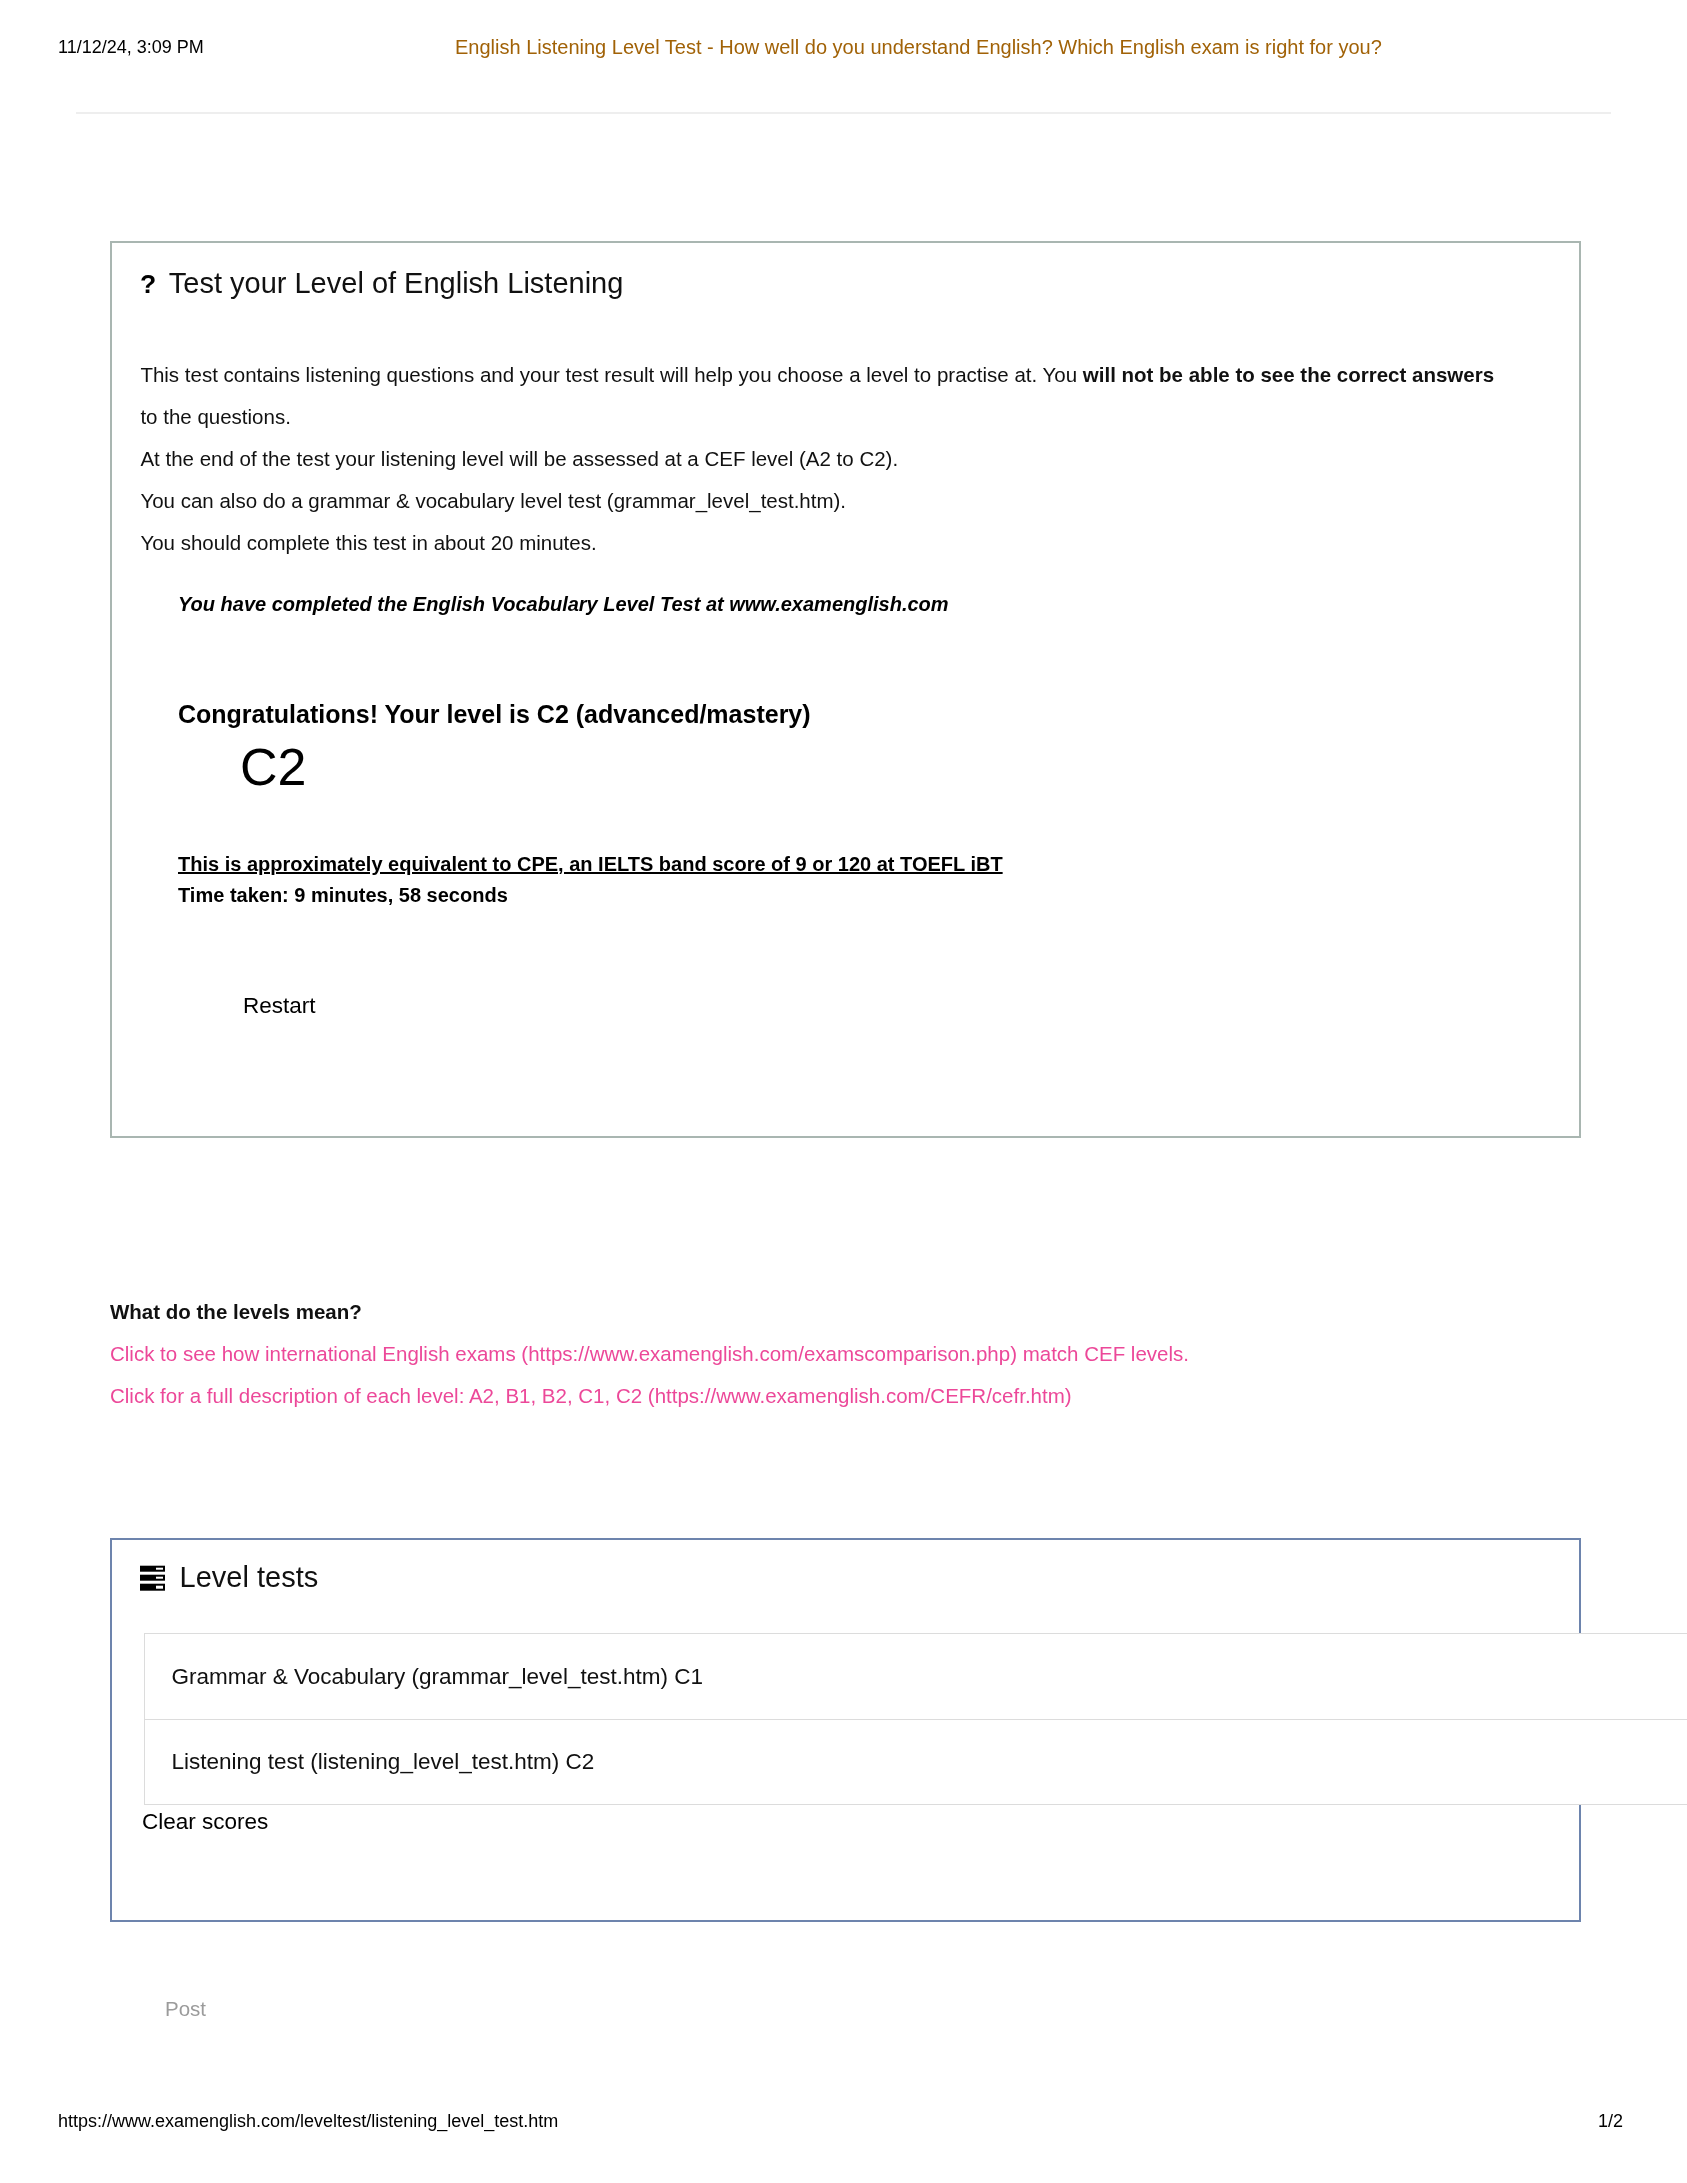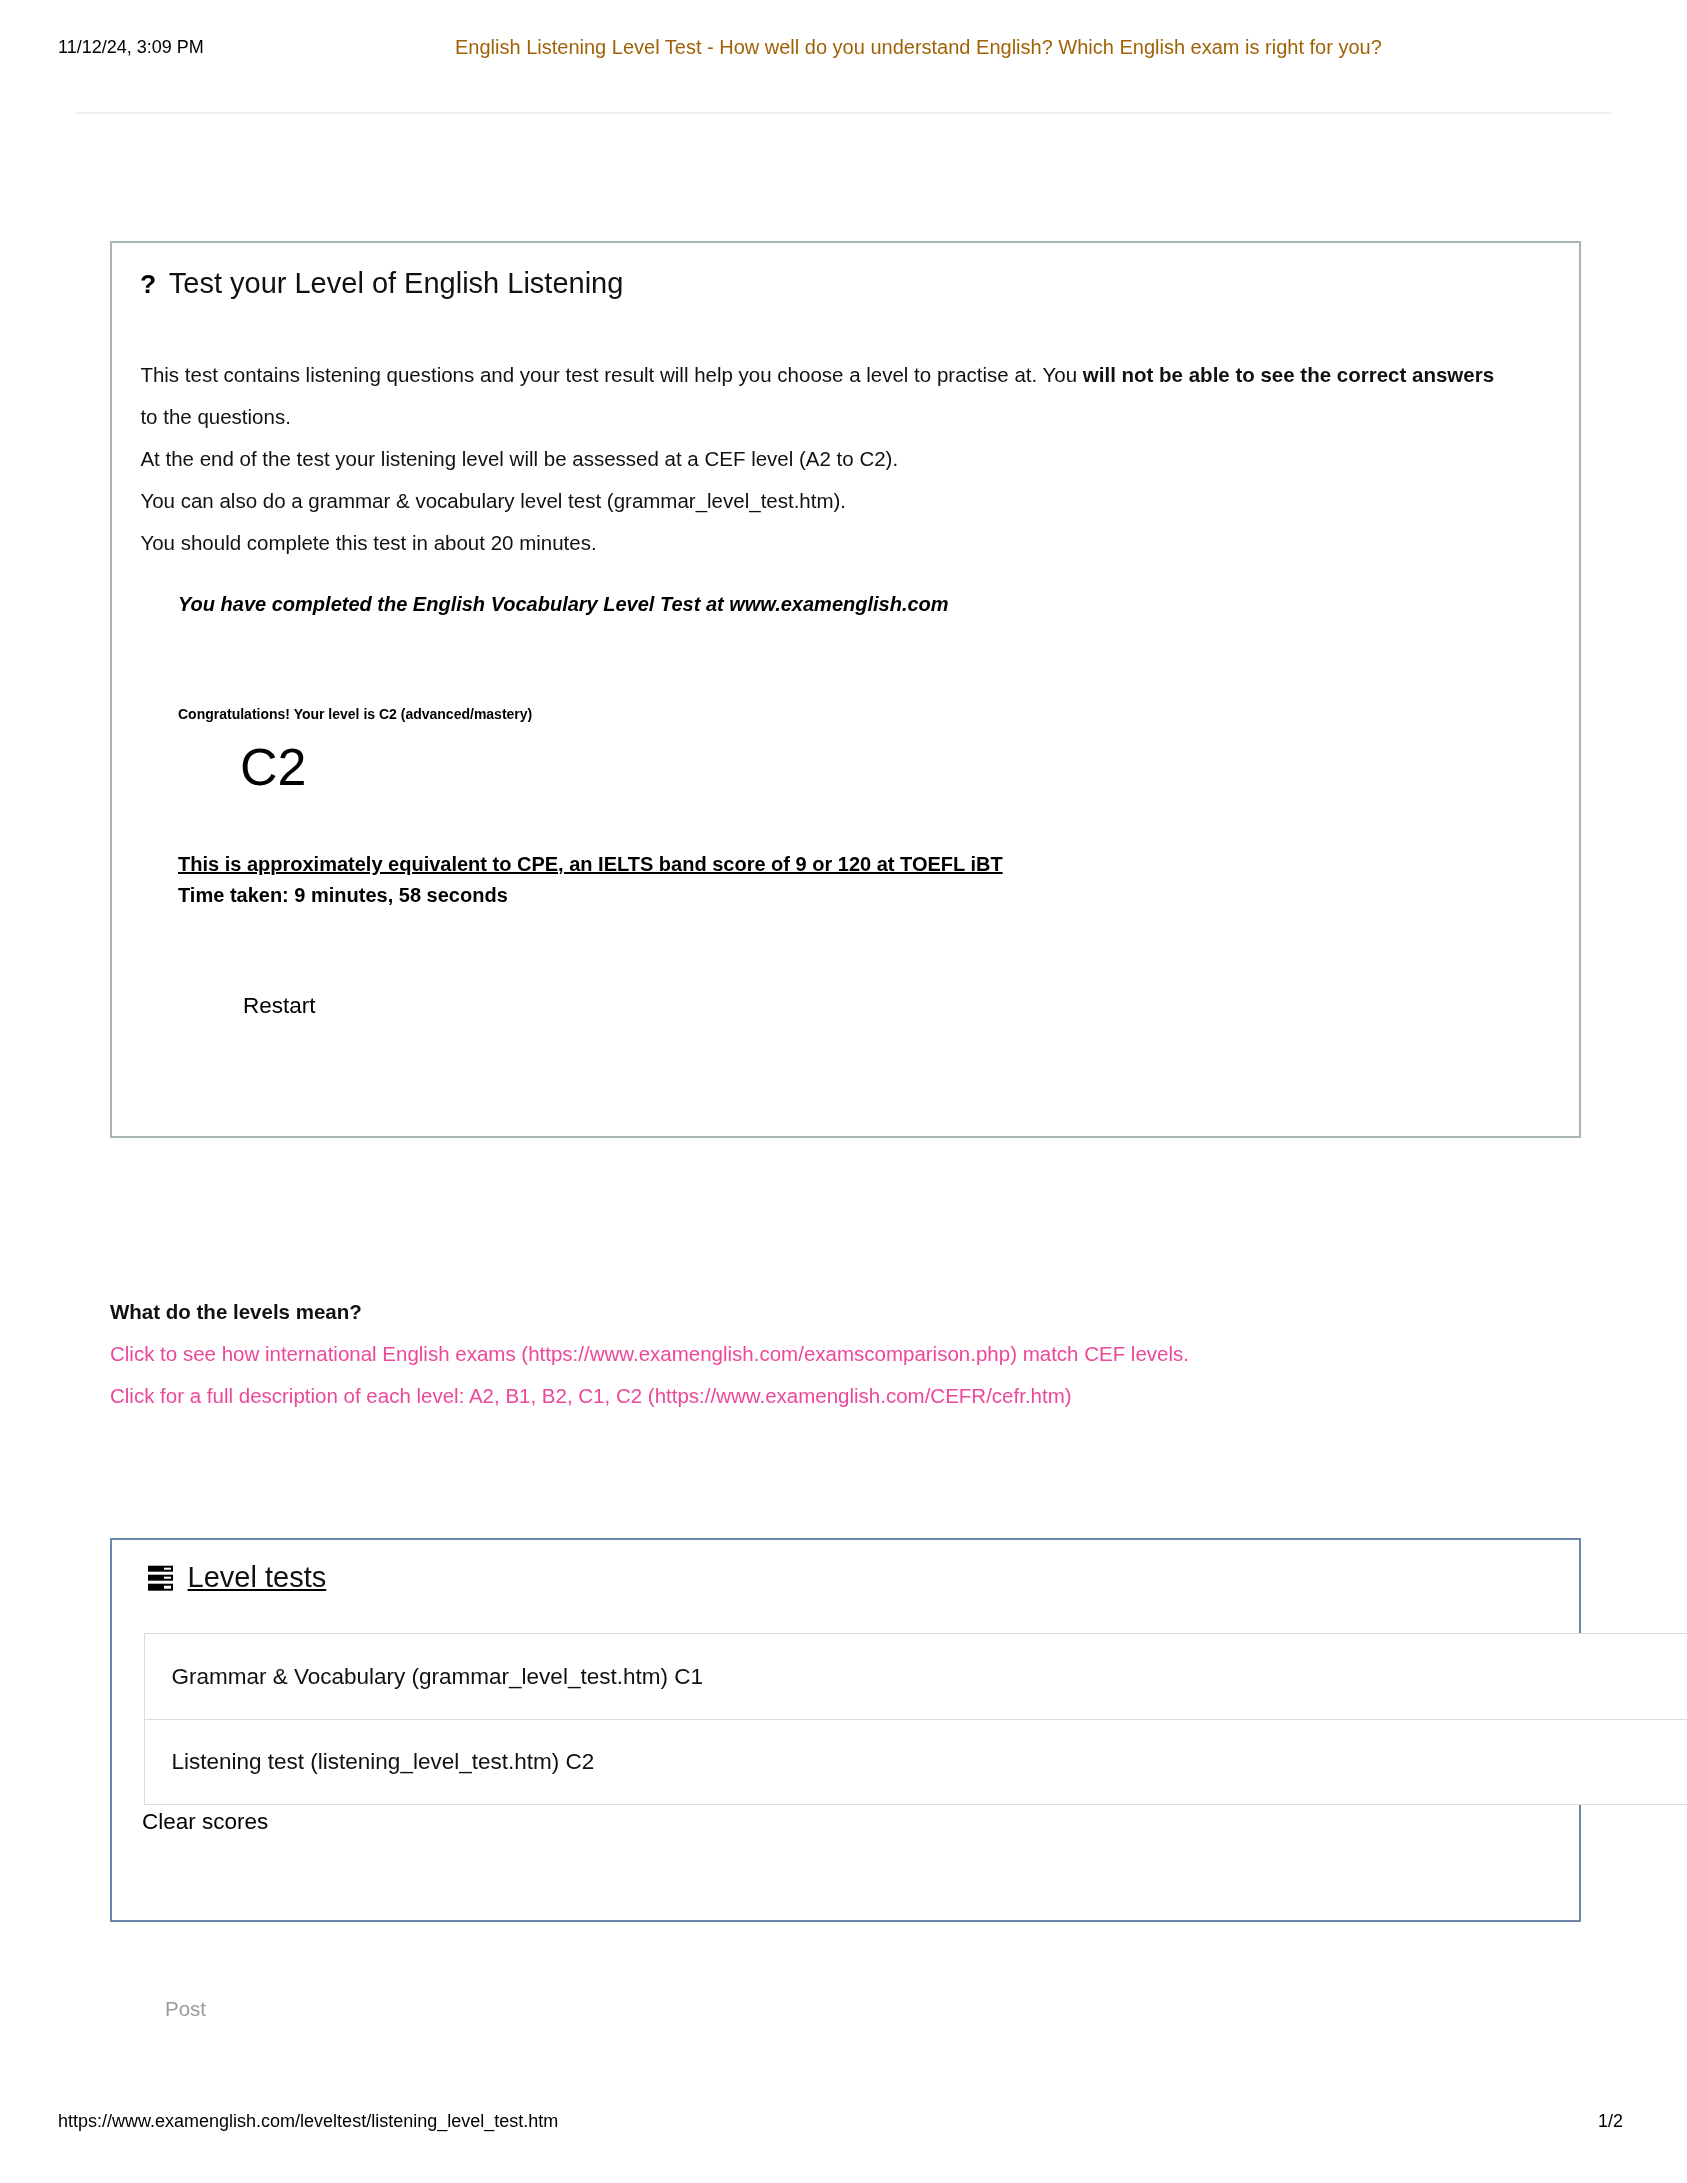--- a/index.html
+++ b/index.html
@@ -108,21 +108,21 @@
   .result-completed {
     font-size: 20px;
     line-height: 26.5px;
     font-weight: bold;
     font-style: italic;
     color: #000;
     margin: 0;
     white-space: nowrap;
   }
   .result-congrats {
-    font-size: 14px;
+    font-size: 25px;
     line-height: 26.5px;
     font-weight: bold;
     color: #000;
     margin: 0;
     position: absolute;
     top: 110px;
     left: 0;
     white-space: nowrap;
   }
   .result-level {
@@ -199,26 +199,25 @@
     position: absolute;
     left: 110px;
     top: 1538px;
     width: 1471px;
     height: 384px;
     border: 2px solid #6d84ad;
     background: #ffffff;
   }
   .panel-head {
     position: absolute;
-    left: 36px;
+    left: 28px;
     top: 19px;
     display: flex;
     align-items: center;
     gap: 14.6px;
-    text-decoration: underline;
   }
   .stack-icon {
     width: 25px;
     height: 25px;
     display: inline-flex;
     flex-direction: column;
     justify-content: space-between;
     transform: translateY(0.7px);
   }
   .stack-icon span {

